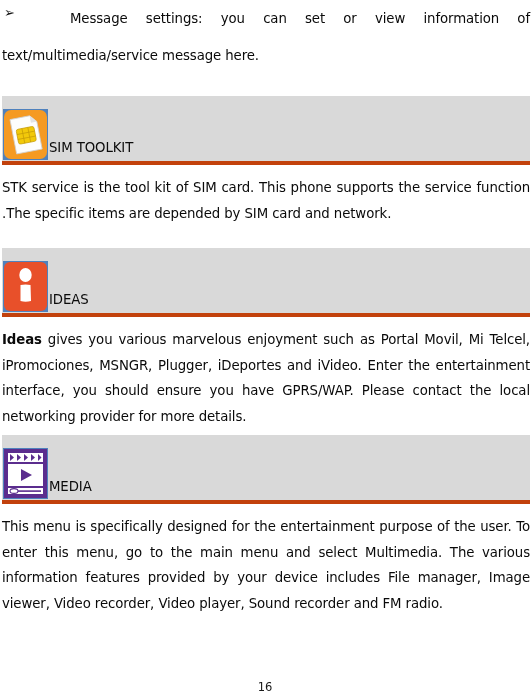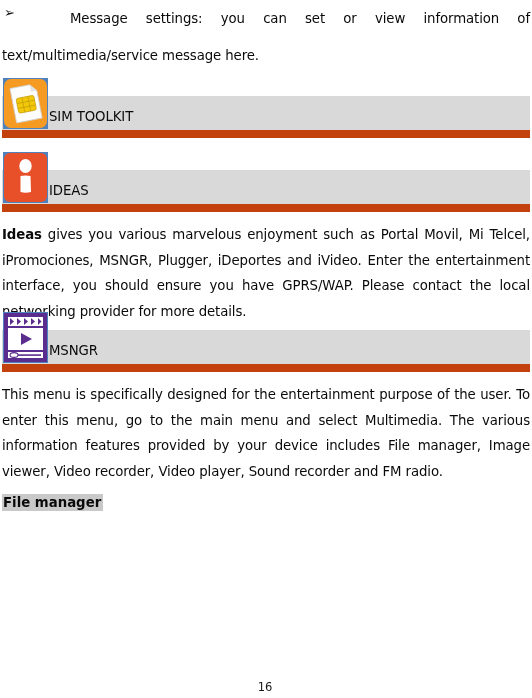--- a/index.html
+++ b/index.html
@@ -56,22 +56,22 @@
     letter-spacing: -0.1px;
   }
   .bullet-first-indent {
     display: inline-block;
     width: 68px;
   }
 
   
   .section-head {
     background: #d9d9d9;
-    border-bottom: 8px solid #c2410c;
-    height: 42px;
+    border-bottom: 4px solid #c2410c;
+    height: 69px;
     position: relative;
     box-sizing: border-box;
     display: flex;
     align-items: flex-end;
   }
   .head-inner {
     display: flex;
     align-items: flex-end;
     height: 100%;
   }
@@ -155,20 +155,21 @@
             <line x1="27" y1="19" x2="27" y2="34" stroke="#c49a06" stroke-width="0.7"></line>
           </g>
         </svg>
       </span>
       <span class="head-label">SIM TOOLKIT</span>
     </div>
   </div>
 
   <div class="spacer-sm"></div>
 
+  <p class="para">STK service is the tool kit of SIM card. This phone supports the service function .The specific items are depended by SIM card and network.</p>
 
   <div class="spacer-md"></div>
 
   <div class="section-head">
     <div class="head-inner">
       <span class="app-icon">
         <svg width="47" height="52" viewBox="0 0 47 52" xmlns="http://www.w3.org/2000/svg">
           <rect x="1" y="0" width="45" height="51" fill="#4f81bd"></rect>
           <rect x="2" y="1" width="43" height="49" rx="6" ry="6" fill="#e8502a"></rect>
           <ellipse cx="23.5" cy="14" rx="6.2" ry="7" fill="#ffffff"></ellipse>
@@ -199,28 +200,27 @@
             <path d="M29 6 L33 9.5 L29 13 Z"></path>
             <path d="M36 6 L39.5 9.5 L36 13 Z"></path>
           </g>
           <rect x="6" y="16" width="35" height="22" fill="#ffffff"></rect>
           <path d="M19 21 L30 27 L19 33 Z" fill="#5b2d8e"></path>
           <rect x="6" y="40" width="35" height="6" fill="#ffffff"></rect>
           <rect x="8" y="42.3" width="31" height="1.6" fill="#5b2d8e"></rect>
           <ellipse cx="12" cy="43" rx="4" ry="2.4" fill="#ffffff" stroke="#5b2d8e" stroke-width="1.1"></ellipse>
         </svg>
       </span>
-      <span class="head-label">MSNGR</span>
+      <span class="head-label">MEDIA</span>
     </div>
   </div>
 
   <div class="spacer-sm"></div>
 
   <p class="para">This menu is specifically designed for the entertainment purpose of the user. To enter this menu, go to the main menu and select Multimedia. The various information features provided by your device includes File manager, Image viewer, Video recorder, Video player, Sound recorder and FM radio.</p>
 
   <div class="spacer-xs"></div>
 
-  <div class="subhead"><span class="hl">File manager</span></div>
 
 
   <div class="page-number">16</div>
 
 </div>
 
 </body></html>

